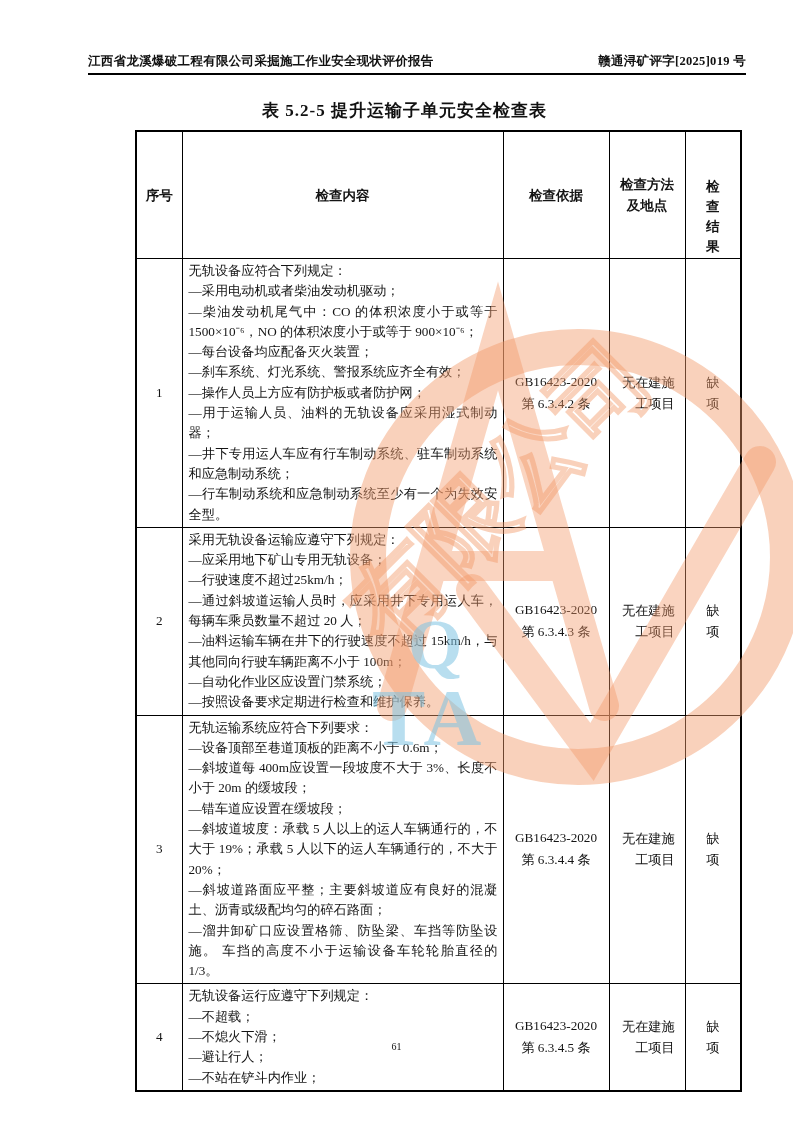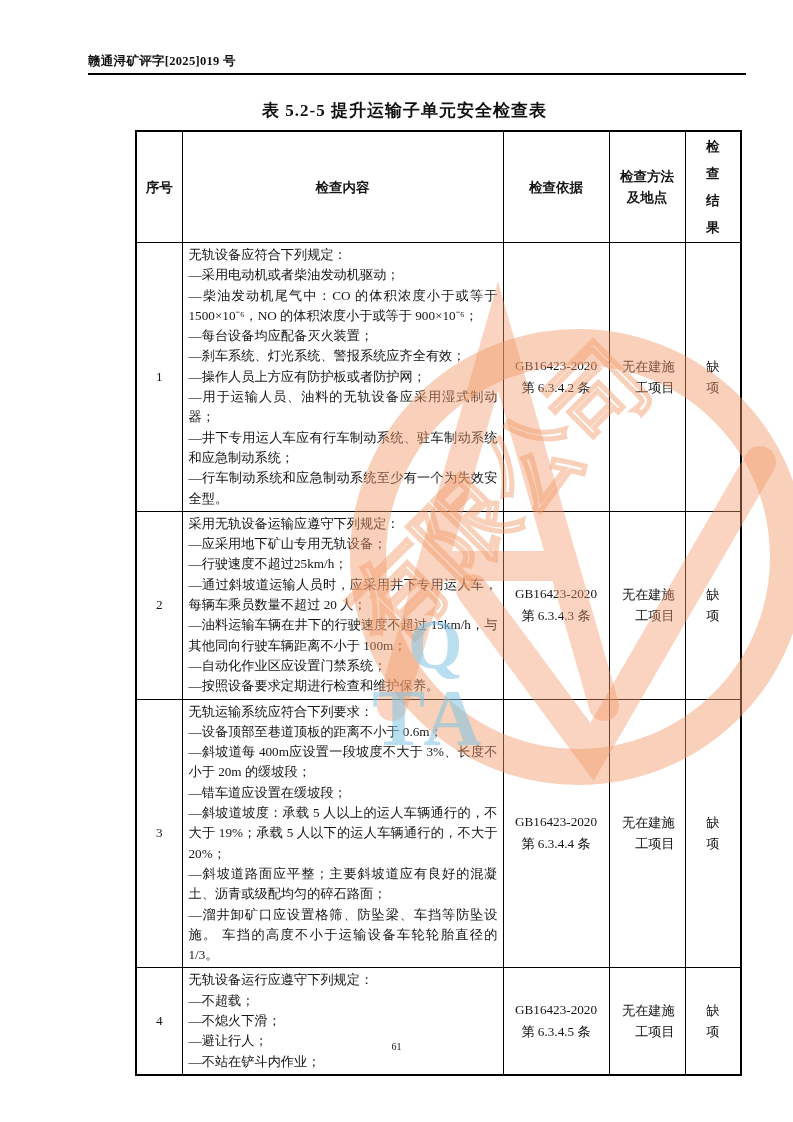--- a/index.html
+++ b/index.html
@@ -27,21 +27,21 @@
     border:2px solid #000;
   }
   .check th,.check td{
     border:1.6px solid #000;vertical-align:middle;
     font-size:13.2px;color:#141414;
   }
   .col-no{width:46px}.col-content{width:321px}.col-basis{width:106px}
   .col-method{width:76px}.col-result{width:56px}
   .check thead th{font-weight:bold;font-size:13.5px;height:75px;text-align:center;line-height:21px;}
   .hdr-wrap{white-space:pre-wrap;display:inline-block;}
-  .hdr-vert{display:inline-block;width:1.05em;line-height:27px;word-break:break-all;}
+  .hdr-vert{display:inline-block;width:1.05em;line-height:20px;word-break:break-all;margin-top:44px;}
   .section-row td{height:23px;text-align:center;font-weight:bold;font-size:13.5px;line-height:22px;}
   .no-cell{text-align:center;}
   .content-cell{
     text-align:justify;padding:2px 5px 2px 6px;line-height:20.3px;
     white-space:pre-wrap;vertical-align:middle;margin-top:16px;
   }
   .basis-cell{text-align:center;white-space:pre-wrap;line-height:22px;}
   .method-cell,.result-cell{text-align:center;}
   .method-span{display:inline-block;max-width:4.2em;line-height:21px;word-break:break-all;text-align:right;}
   .result-span{display:inline-block;width:1.15em;line-height:21px;word-break:break-all;}
@@ -57,20 +57,21 @@
     pointer-events:none;z-index:5;
   }
   .wm-cjk{
     font-family:"Liberation Serif", serif;font-weight:bold;
   }
 </style>
 </head>
 <body>
 
 <div class="page-header">
+  <span>江西省龙溪爆破工程有限公司采掘施工作业安全现状评价报告</span>
   <span>赣通浔矿评字[2025]019 号</span>
 </div>
 
 <div class="doc-title">表 5.2-5 提升运输子单元安全检查表</div>
 
 <table class="check">
   <colgroup>
     <col class="col-no">
       <col class="col-content">
       <col class="col-basis">

